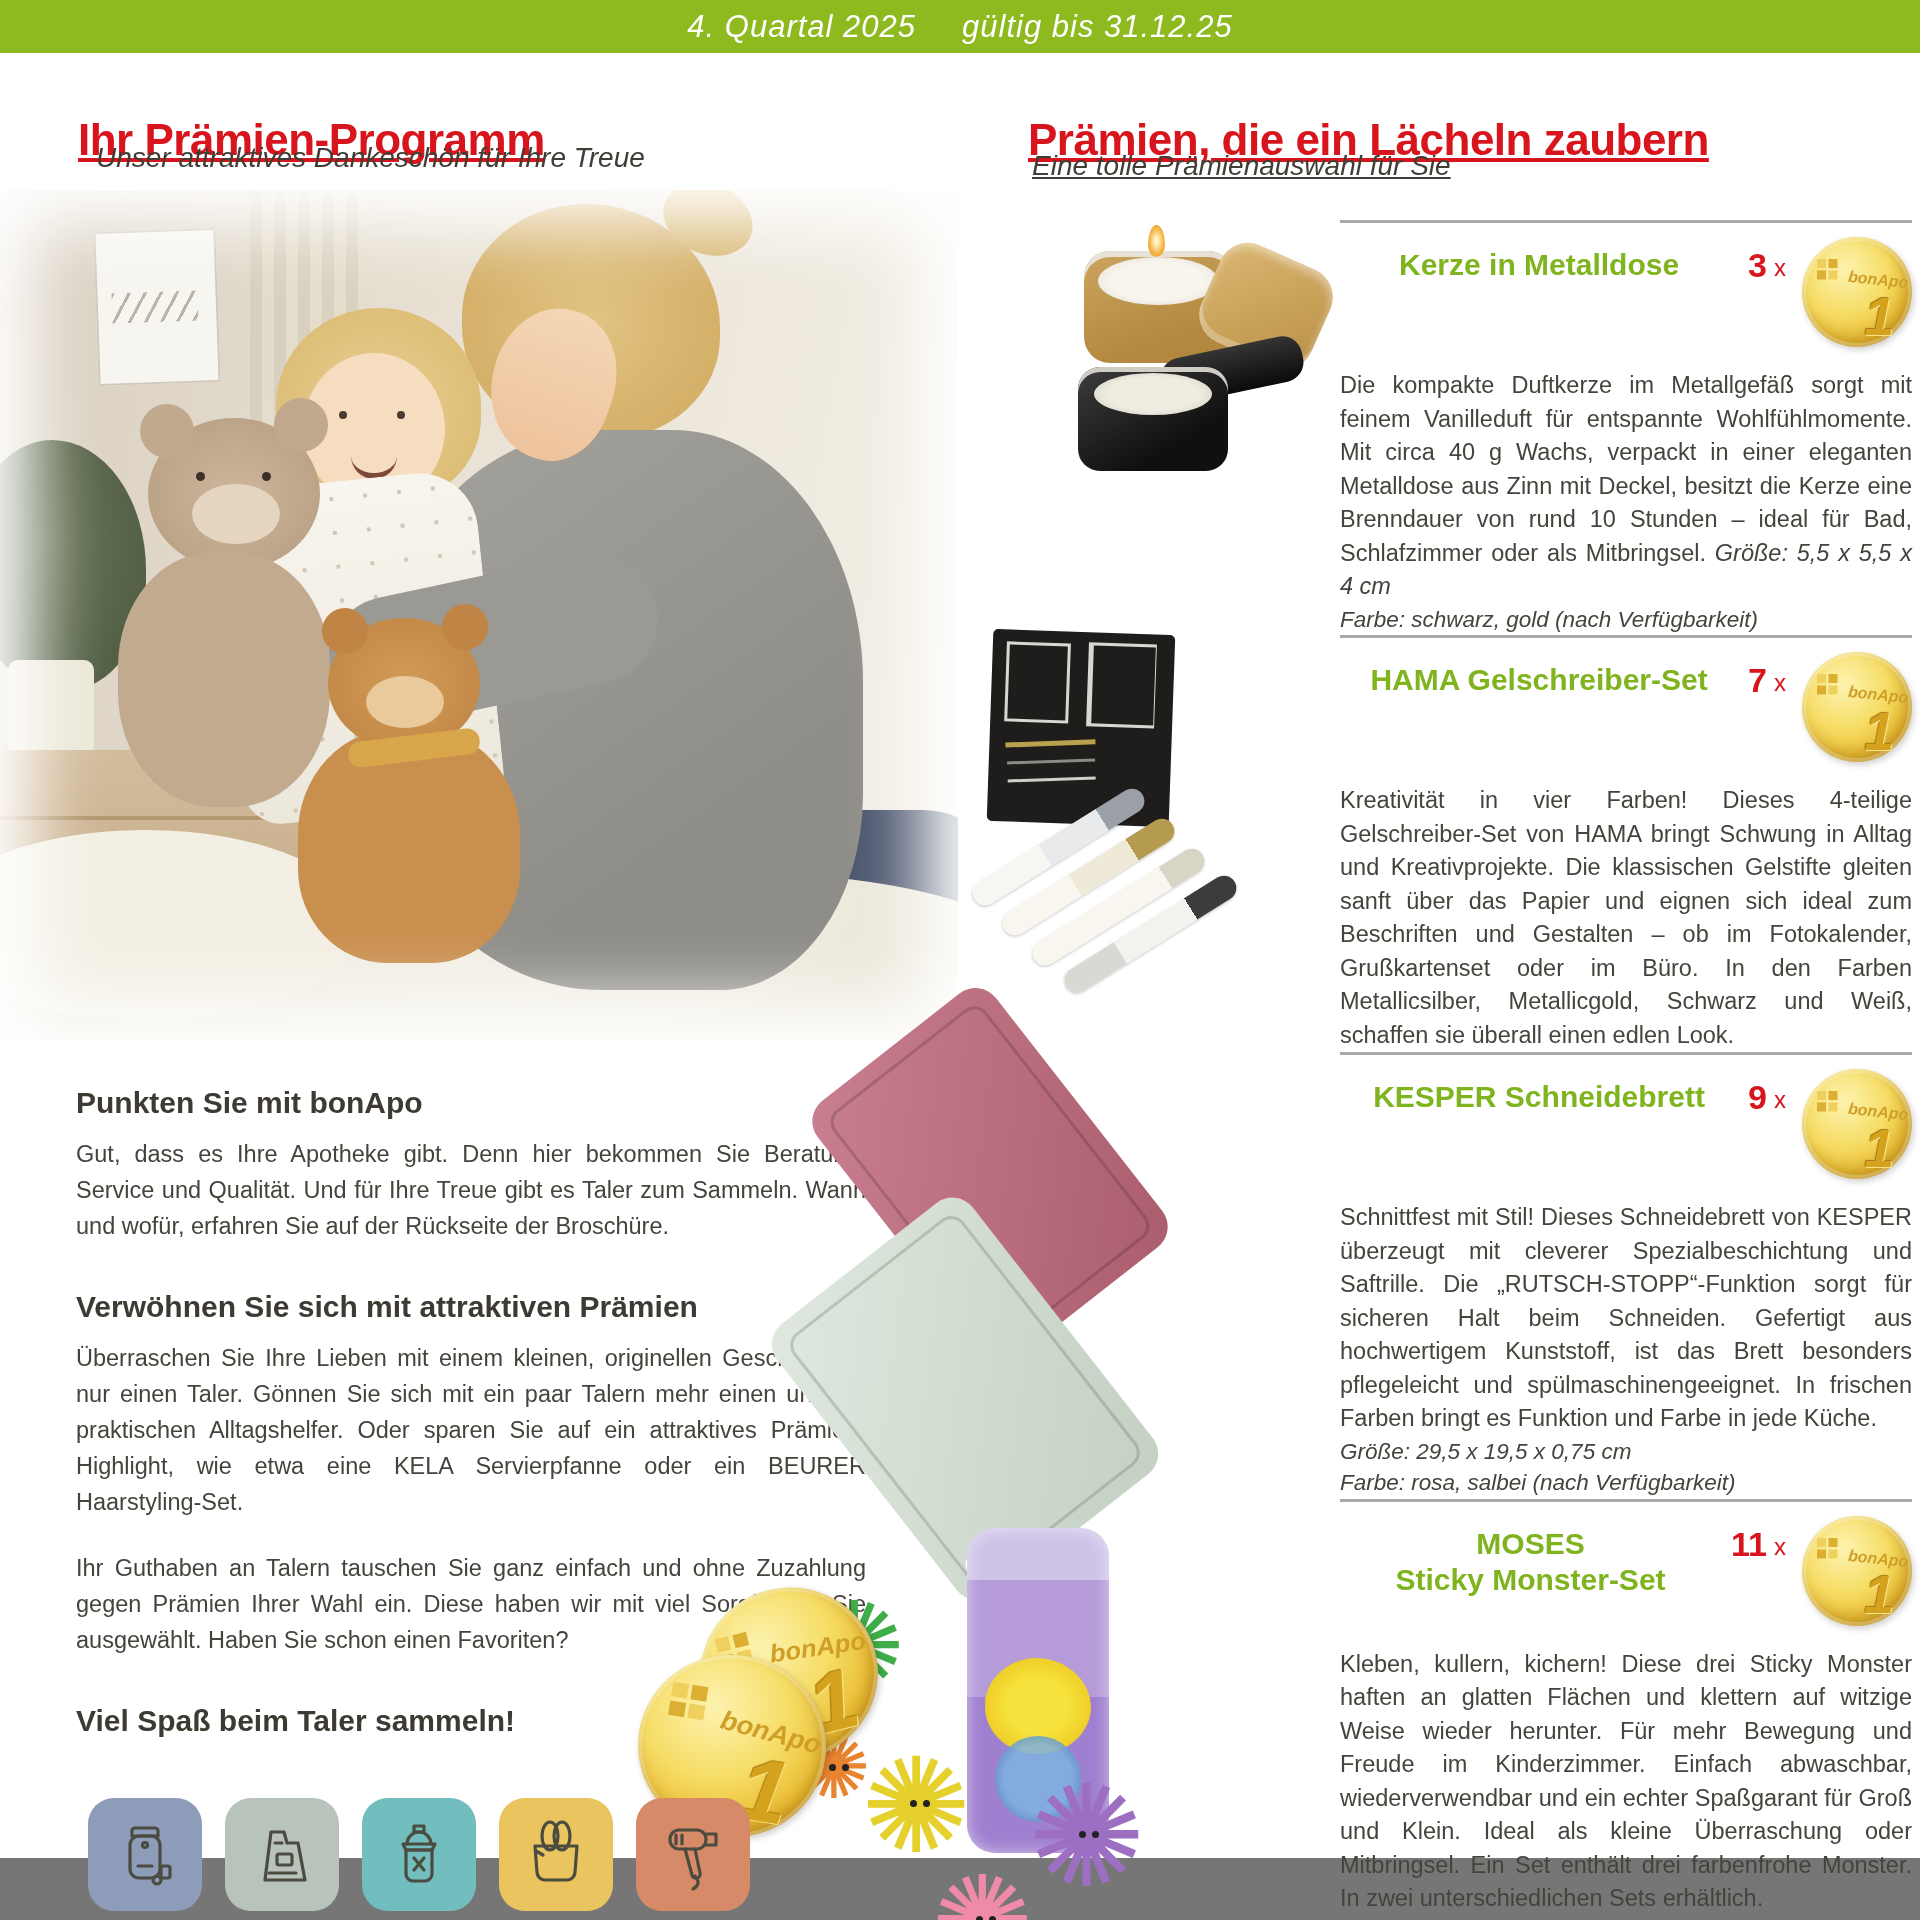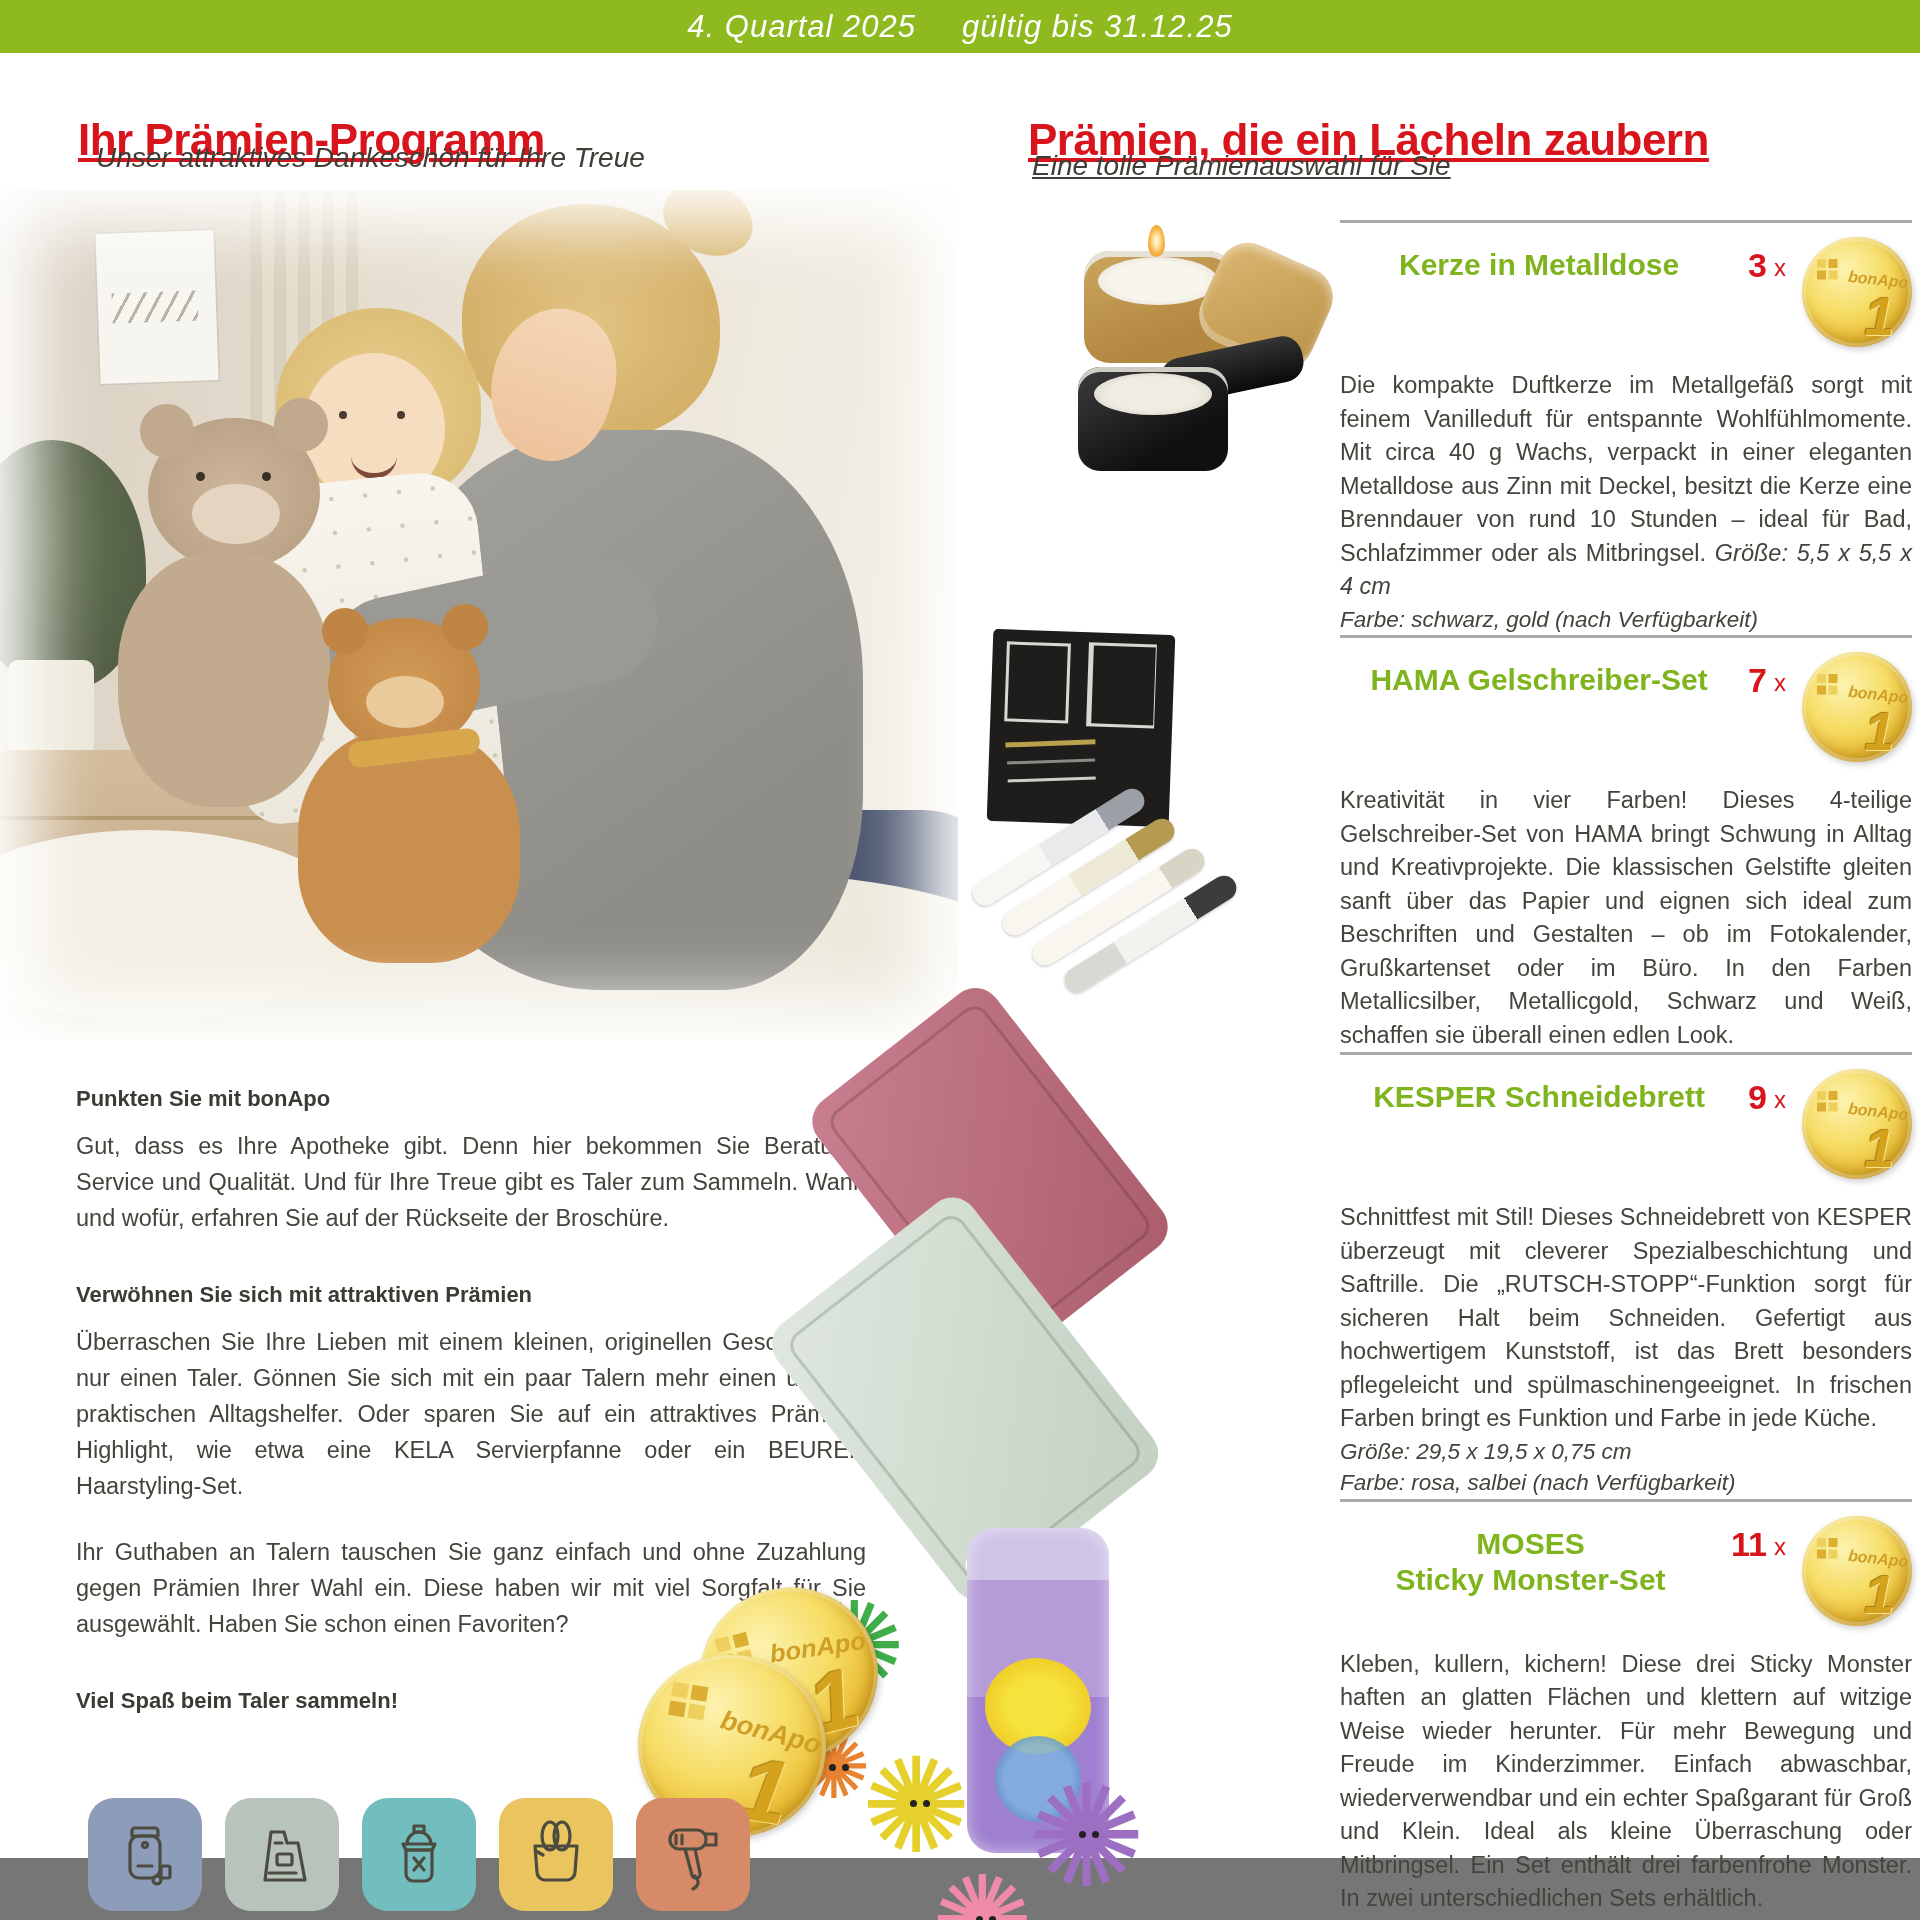--- a/index.html
+++ b/index.html
@@ -47,21 +47,21 @@
   .ph-ted1-eyes{left:196px;top:282px;width:9px;height:9px;border-radius:50%;background:#3a3028;box-shadow:66px 0 0 #3a3028;}
   .ph-ted1-body{left:118px;top:362px;width:212px;height:255px;background:#c2aa8e;border-radius:45%;}
   .ph-ted2-head{left:328px;top:428px;width:152px;height:132px;background:radial-gradient(#d29a57,#bd8342);border-radius:50%;}
   .ph-ted2-head::before{content:"";position:absolute;left:-6px;top:-10px;width:46px;height:46px;border-radius:50%;background:#c08544;box-shadow:120px -4px 0 #c08544;}
   .ph-ted2-head::after{content:"";position:absolute;left:38px;top:58px;width:78px;height:52px;border-radius:50%;background:#eac99b;}
   .ph-ted2-body{left:298px;top:538px;width:222px;height:235px;background:#c98f4e;border-radius:45% 45% 40% 40%;}
   .ph-ted2-ribbon{left:348px;top:545px;width:132px;height:26px;background:#d9a74b;border-radius:12px;transform:rotate(-7deg);}
   .hero::after{content:"";position:absolute;inset:0;box-shadow:inset 0 0 70px 35px #ffffff;pointer-events:none;}
   
   .left-body{position:absolute;left:76px;top:1086px;width:790px;}
-  .left-body h3{margin:0 0 16px;font-size:22px;font-weight:bold;color:#3c3a32;}
+  .left-body h3{margin:0 0 16px;font-size:30px;font-weight:bold;color:#3c3a32;}
   .left-body h3.gap{margin-top:46px;}
   .left-body p{margin:0 0 30px;font-size:23.5px;line-height:36px;text-align:justify;color:#45433b;}
   
   .coin{position:relative;display:inline-block;border-radius:50%;
         background:radial-gradient(circle at 38% 30%,#fdf3b0 0%,#f6dd66 42%,#e9ba30 72%,#c9961d 100%);
         box-shadow:inset 0 0 0 4px rgba(255,255,255,.25),inset -5px -7px 14px rgba(140,95,10,.45),2px 3px 6px rgba(0,0,0,.18);}
   .coin .logo{position:absolute;top:20%;left:14%;width:.9em;height:.9em;background:#efcf5d;
         box-shadow:1.15em 0 0 #dcae32,0 1.15em 0 #dcae32,1.15em 1.15em 0 #efcf5d;}
   .coin .brand{position:absolute;top:31%;left:42%;font-size:1.6em;font-weight:bold;font-style:italic;color:#cf9f28;transform:rotate(6deg);}
   .coin .one{position:absolute;right:16%;bottom:4%;font-size:5.4em;font-weight:bold;font-style:italic;

